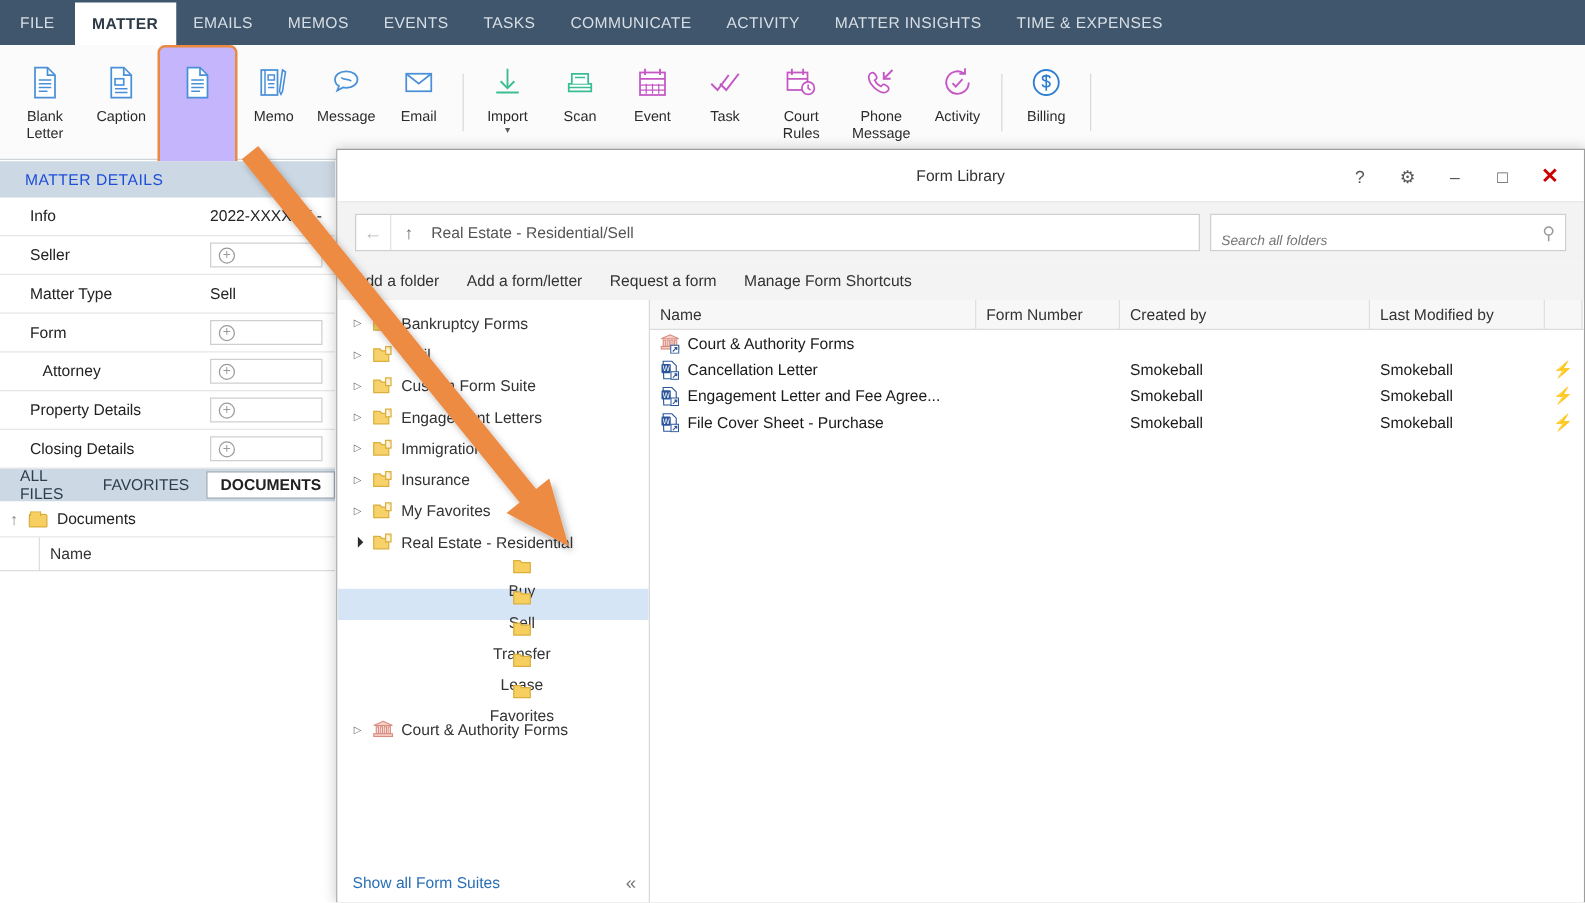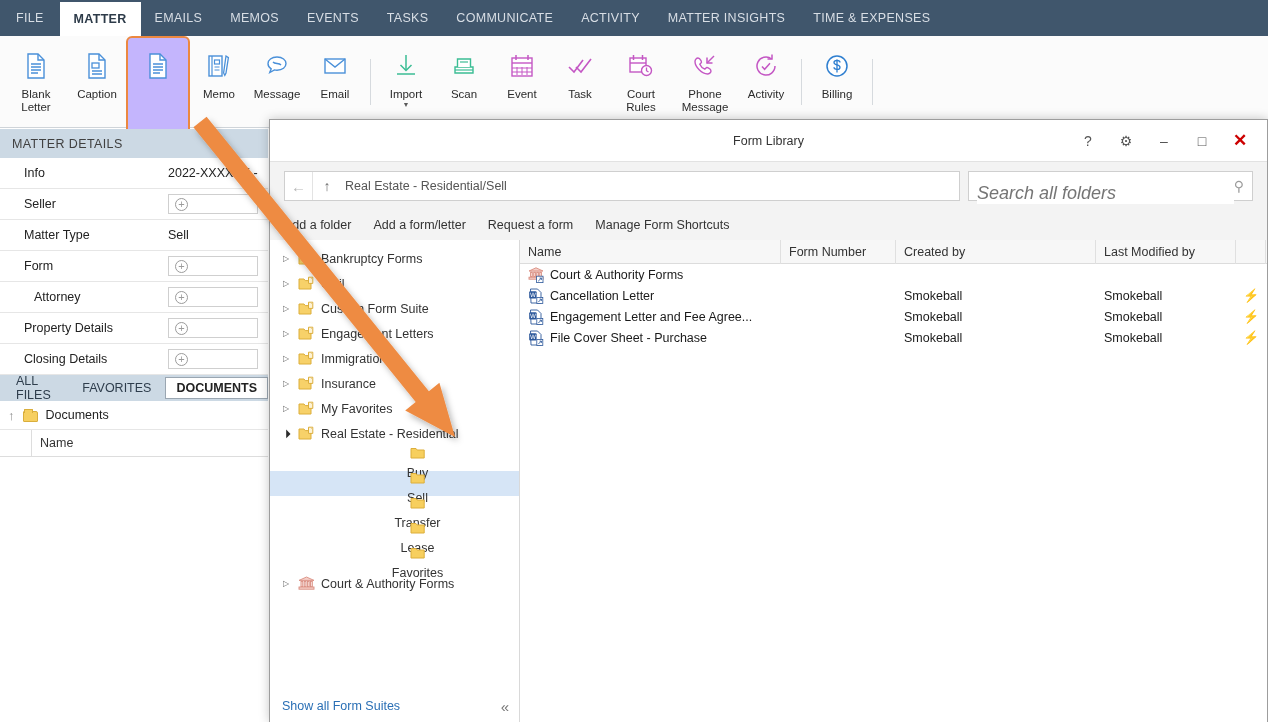--- a/index.html
+++ b/index.html
@@ -43,22 +43,22 @@
   }
   .rb.wide { width: 64px; min-width: 64px; }
   .rb .ico { height: 44px; display:flex; align-items:center; justify-content:center; }
   .rb.sel { border-color: #ec8840; background: #c4b5fd; gap: 44px; }
   .rb-sep { width:1px; align-self:center; height:46px; background:#d6dade; margin: 0 6px; }
   .caret { font-size: 7px; line-height: 6px; color:#5a5a5a; margin-top: 1px;}
 
   
   .matter { position:absolute; left:0; top:129px; width:268px; height:593px; background:#fff; }
   .matter-head {
-    height: 29px; background:#ccd9e4; color:#404040; font-size:12.5px;
-    display:flex; align-items:center; padding-left: 12px; letter-spacing:.4px;
+    height: 29px; background:#ccd9e4; color:#1d4ed8; font-size:12.5px;
+    display:flex; align-items:center; padding-left: 20px; letter-spacing:.4px;
   }
   .mrow {
     height: 31px; display:flex; align-items:center;
     border-bottom: 1px solid #e6e6e6; font-size: 12.5px; color:#222;
   }
   .mrow .lbl { width: 168px; padding-left: 24px; }
   .mrow .lbl.ind { padding-left: 34px; }
   .mrow .val { flex:1; padding-right: 6px; font-size:12.5px; }
   .plusbox {
     height: 20px; border:1px solid #cfcfcf; background:#fff;
@@ -109,21 +109,21 @@
   .dlg-title .btns { position:absolute; right:8px; display:flex; align-items:center; gap:0px; }
   .tbtn { width: 38px; height:30px; display:flex; align-items:center; justify-content:center; color:#555; font-size:14px; }
   .tbtn.close { color:#cc0000; font-size:17px; font-weight:600; }
 
   .dlg-nav { height:48px; background:#f3f3f3; display:flex; align-items:center; padding: 0 14px; gap: 8px; }
   .pathbox { flex:1; height:30px; background:#fff; border:1px solid #cfcfcf; display:flex; align-items:center; }
   .pb-back { width:28px; height:28px; display:flex; align-items:center; justify-content:center; color:#b8b8b8; font-size:15px; border-right:1px solid #e3e3e3;}
   .pb-up { width:28px; height:28px; display:flex; align-items:center; justify-content:center; color:#6c6c6c; font-size:14px;}
   .pb-txt { font-size:12.5px; color:#555; padding-left:4px; }
   .searchbox { width:285px; height:30px; background:#fff; border:1px solid #cfcfcf; display:flex; align-items:center; padding: 0 8px;}
-  .searchbox input { flex:1; border:none; outline:none; font-size:18px; color:#15803d; font-style: italic; font-family:"Liberation Sans",sans-serif;margin-top:14px;}
+  .searchbox input { flex:1; border:none; outline:none; font-size:11px; color:#15803d; font-style: italic; font-family:"Liberation Sans",sans-serif;margin-top:14px;}
   .searchbox .mag { color:#9b9b9b; font-size:14px; }
 
   .dlg-actions { height:30px; background:#f3f3f3; display:flex; align-items:center; padding-left:14px; gap: 22px; font-size:12.5px; color:#333; }
 
   .dlg-body { display:flex; height: calc(603px - 42px - 48px - 30px); }
   .tree { width:250px; border-right:1px solid #d9d9d9; background:#fff; position:relative; display:flex; flex-direction:column;}
   .tree-scroll { flex:1; padding-top: 6px; overflow:hidden;}
   .tnode { height:25px; display:flex; align-items:center; font-size:12.5px; color:#333; padding-left:10px; gap:6px;}
   .tnode.child { padding-left: 46px; flex-direction: column; }
   .tnode.sel { background:#d6e5f6; }

